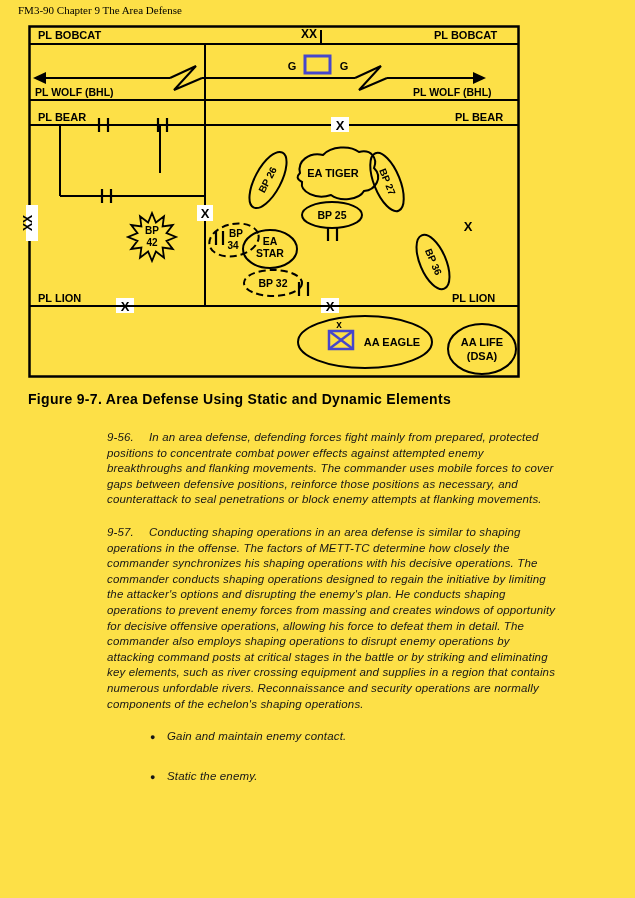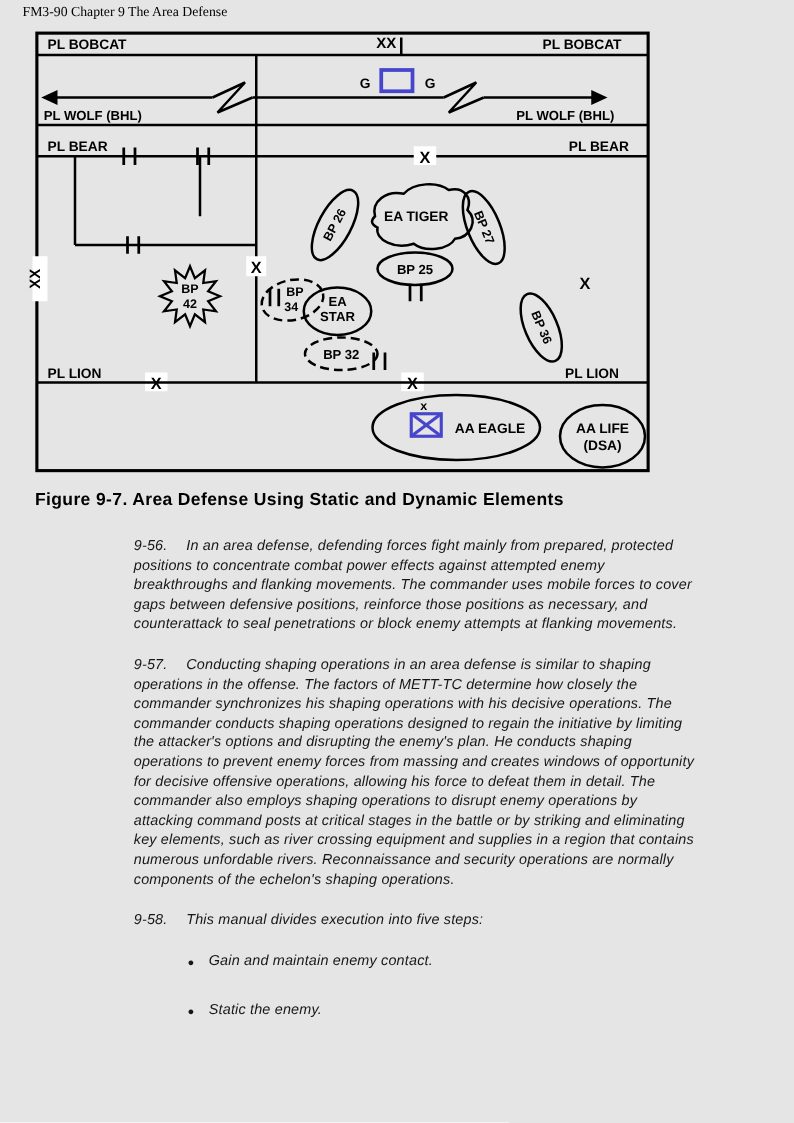--- a/index.html
+++ b/index.html
@@ -1,18 +1,18 @@
 <!DOCTYPE html>
 <html><head>
 <meta charset="utf-8">
 <style>
   * { margin:0; padding:0; box-sizing:border-box; }
   html,body { width:635px; height:898px; background:#fff; color:#111;
               font-family:"Liberation Sans", sans-serif; }
-  .page { position:relative; width:635px; height:898px; overflow:hidden; background:#e5e5e5; }
+  .page { position:relative; width:635px; height:898px; overflow:hidden; background:#fde047; }
 
   .doc-header { position:absolute; left:18px; top:4px;
                 font-family:"Liberation Serif", serif; font-size:11px; color:#000; }
 
   .figure-box { position:absolute; left:28px; top:25px; width:492px; height:323px; }
   svg.diagram { width:492px; height:353px; overflow:visible; }
   svg .ln { stroke:#000; fill:none; }
   svg text.t { font-family:"Liberation Sans", sans-serif; fill:#000; }
   svg .b { font-weight:bold; }
   .s10 { font-size:10px; } .s105 { font-size:10.5px; } .s11 { font-size:11px; }
@@ -154,23 +154,20 @@
 
   <div class="figure-caption">Figure 9-7. Area Defense Using Static and Dynamic Elements</div>
 
   <div class="body-text">
     <p>
       <span class="pnum">9-56.</span><span>In an area defense, defending forces fight mainly from prepared, protected positions to concentrate combat power effects against attempted enemy breakthroughs and flanking movements. The commander uses mobile forces to cover gaps between defensive positions, reinforce those positions as necessary, and counterattack to seal penetrations or block enemy attempts at flanking movements.</span>
     </p>
     <p>
       <span class="pnum">9-57.</span><span>Conducting shaping operations in an area defense is similar to shaping operations in the offense. The factors of METT-TC determine how closely the commander synchronizes his shaping operations with his decisive operations. The commander conducts shaping operations designed to regain the initiative by limiting the attacker's options and disrupting the enemy's plan. He conducts shaping operations to prevent enemy forces from massing and creates windows of opportunity for decisive offensive operations, allowing his force to defeat them in detail. The commander also employs shaping operations to disrupt enemy operations by attacking command posts at critical stages in the battle or by striking and eliminating key elements, such as river crossing equipment and supplies in a region that contains numerous unfordable rivers. Reconnaissance and security operations are normally components of the echelon's shaping operations.</span>
     </p>
-    <p>
-      <span class="pnum">9-58.</span><span>This manual divides execution into five steps:</span>
-    </p>
     <ul class="steps">
       <li>
         <span class="bullet-dot">●</span><span>Gain and maintain enemy contact.</span>
       </li>
       <li>
         <span class="bullet-dot">●</span><span>Static the enemy.</span>
       </li>
     </ul>
   </div>
 

